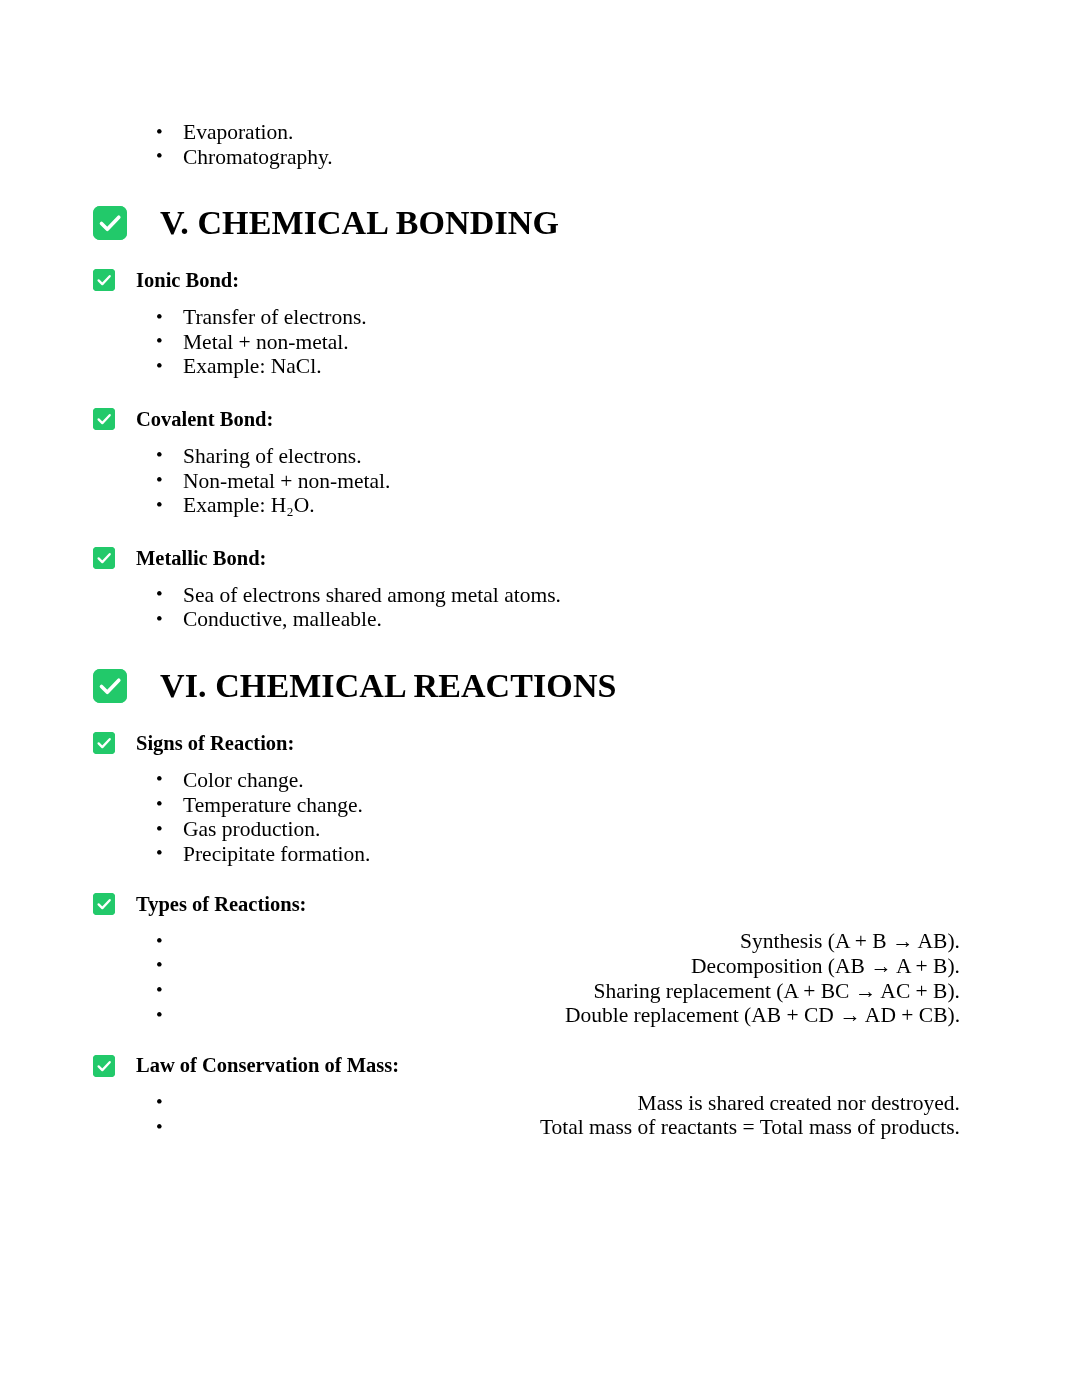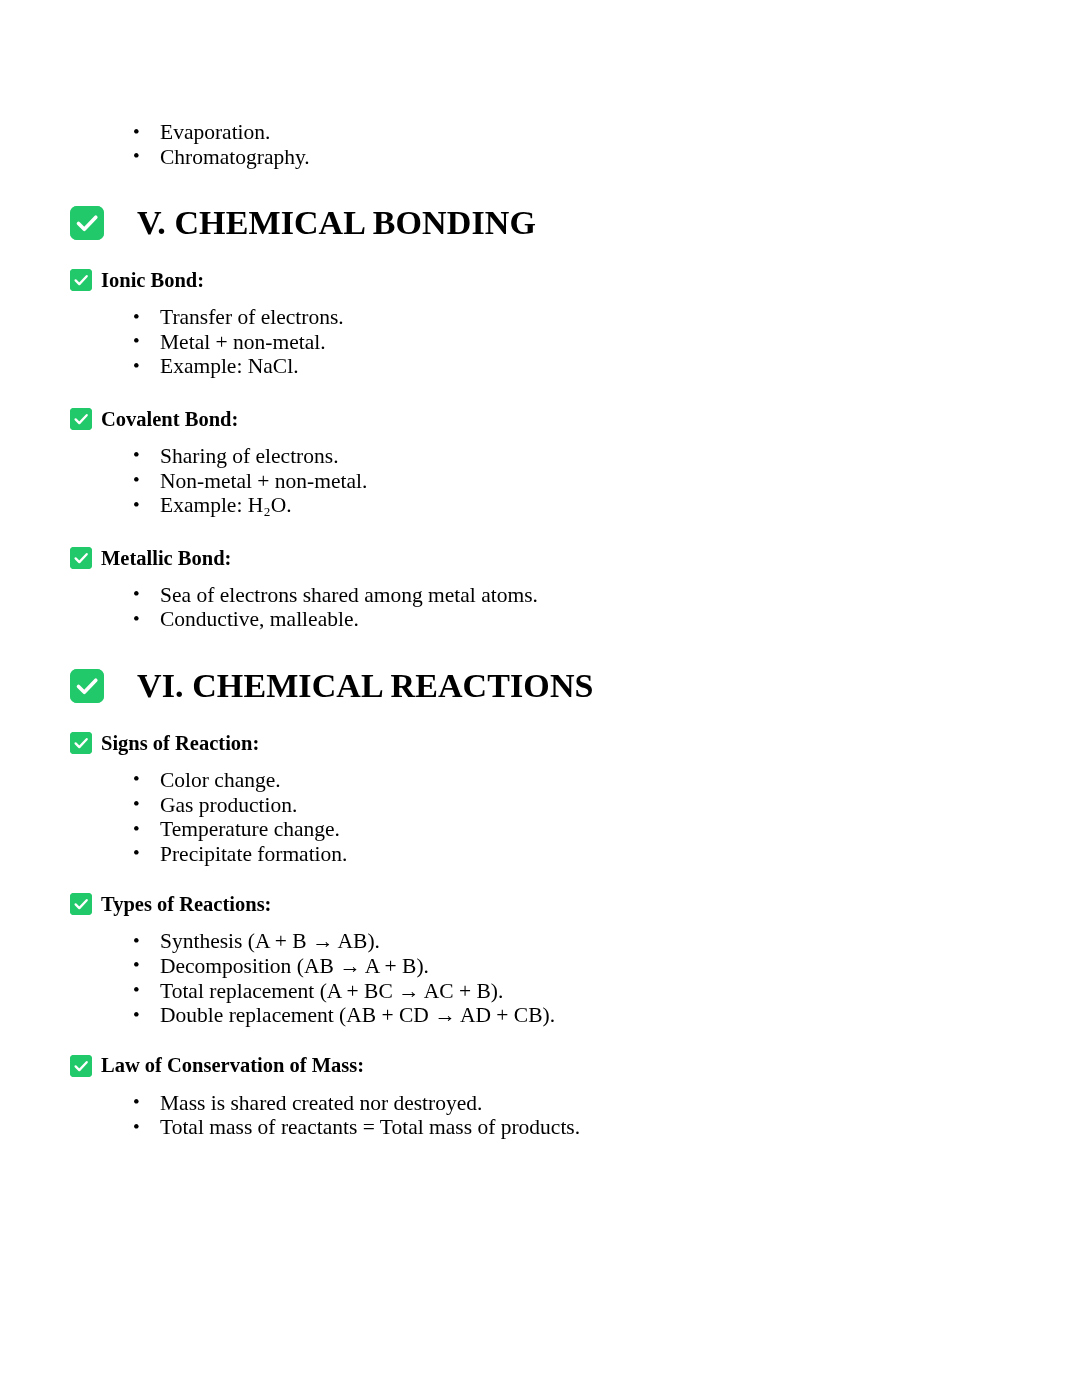--- a/index.html
+++ b/index.html
@@ -15,21 +15,21 @@
     color: #000000;
     overflow: hidden;
     position: relative;
   }
   .page {
     position: relative;
     width: 1080px;
     height: 1052px;
     background: #ffffff;
     box-sizing: border-box;
-    padding: 120px 120px 0 70px;
+    padding: 120px 120px 0 93px;
   }
 
   
   .chk {
     display: inline-block;
     vertical-align: middle;
     background: #22c96a;
     position: relative;
     flex: 0 0 auto;
   }
@@ -48,32 +48,32 @@
     font-size: 34px;
     font-weight: bold;
     line-height: 1.0;
     letter-spacing: 0.1px;
   }
   .h-major .h-text { padding-left: 3px; }
 
   .h-minor {
     display: flex;
     align-items: center;
-    gap: 9px;
+    gap: 21px;
     margin: 0;
     padding: 0;
     font-size: 20.5px;
     font-weight: bold;
     line-height: 1.0;
   }
 
   
   .blk-major { margin-top: 37px; }
   .blk-minor { margin-top: 29px; }
-  .blk-minor-tight { margin-top: 27px; }
+  .blk-minor-tight { margin-top: 27px; text-align: right; }
 
   
   ul.bl {
     margin: 14px 0 0 0;
     padding: 0 0 0 63px;
     list-style: none;
   }
   ul.bl.first { margin-top: 0; }
   ul.bl li {
     position: relative;
@@ -180,40 +180,40 @@
         <span class="chk chk-sm">
           <svg viewBox="0 0 22 22" xmlns="http://www.w3.org/2000/svg">
             <rect x="0" y="0" width="22" height="22" rx="4" ry="4" fill="#22c96a"></rect>
             <path d="M5.6 11.4 L9.3 15.1 L16.7 7.2" fill="none" stroke="#ffffff" stroke-width="2.3" stroke-linecap="round" stroke-linejoin="round"></path>
           </svg>
         </span>
         <span>Signs of Reaction:</span>
       </h2>
       <ul class="bl">
         <li>Color change.</li>
+        <li>Temperature change.</li>
         <li>Gas production.</li>
-        <li>Temperature change.</li>
         <li>Precipitate formation.</li>
       </ul>
     </div>
 
     <div class="blk-minor-tight">
       <h2 class="h-minor">
         <span class="chk chk-sm">
           <svg viewBox="0 0 22 22" xmlns="http://www.w3.org/2000/svg">
             <rect x="0" y="0" width="22" height="22" rx="4" ry="4" fill="#22c96a"></rect>
             <path d="M5.6 11.4 L9.3 15.1 L16.7 7.2" fill="none" stroke="#ffffff" stroke-width="2.3" stroke-linecap="round" stroke-linejoin="round"></path>
           </svg>
         </span>
         <span>Types of Reactions:</span>
       </h2>
       <ul class="bl">
         <li>Synthesis (A + B → AB).</li>
         <li>Decomposition (AB → A + B).</li>
-        <li>Total replacement (A + BC → AC + B).</li>
+        <li>Sharing replacement (A + BC → AC + B).</li>
         <li>Double replacement (AB + CD → AD + CB).</li>
       </ul>
     </div>
 
     <div class="blk-minor-tight">
       <h2 class="h-minor">
         <span class="chk chk-sm">
           <svg viewBox="0 0 22 22" xmlns="http://www.w3.org/2000/svg">
             <rect x="0" y="0" width="22" height="22" rx="4" ry="4" fill="#22c96a"></rect>
             <path d="M5.6 11.4 L9.3 15.1 L16.7 7.2" fill="none" stroke="#ffffff" stroke-width="2.3" stroke-linecap="round" stroke-linejoin="round"></path>

